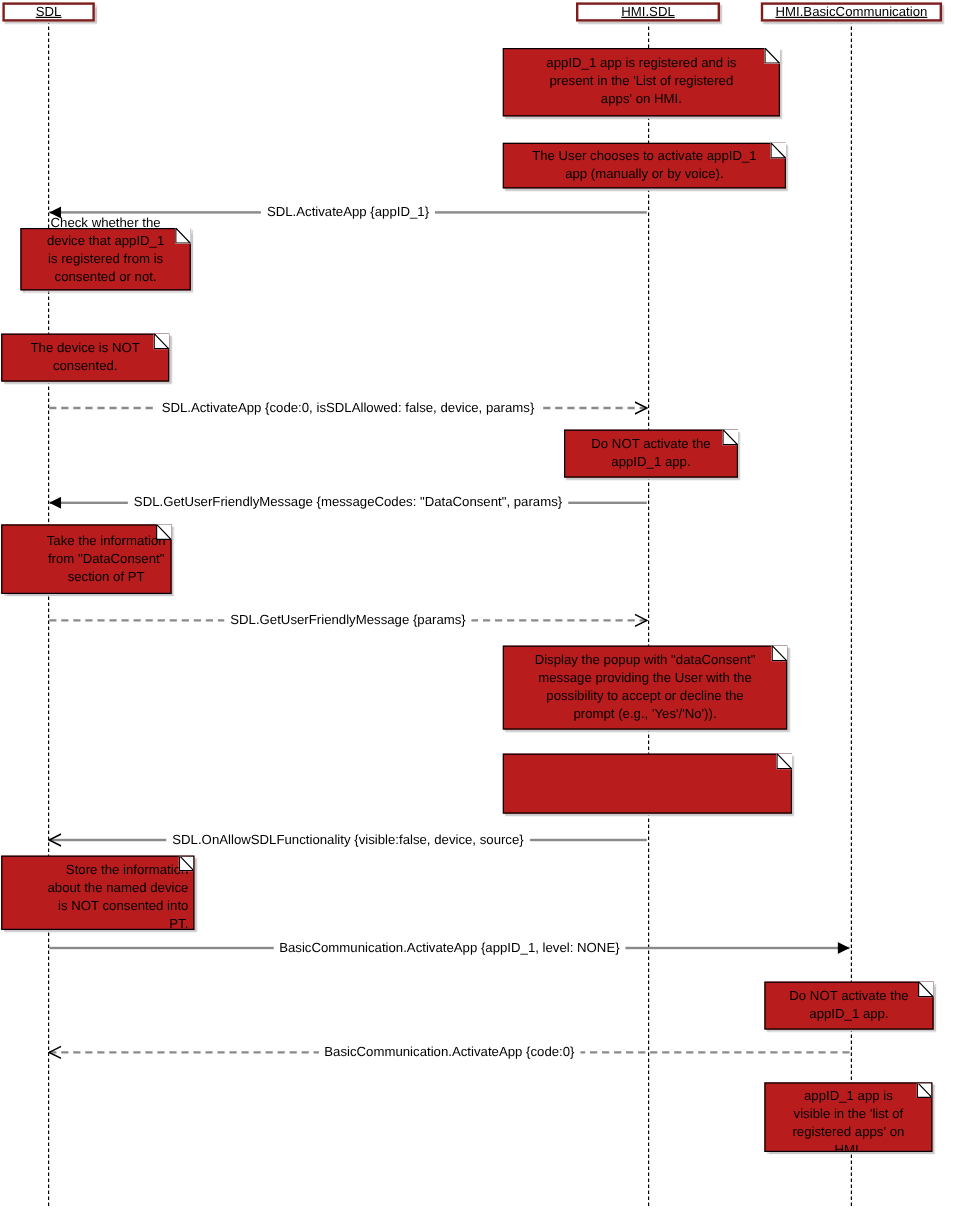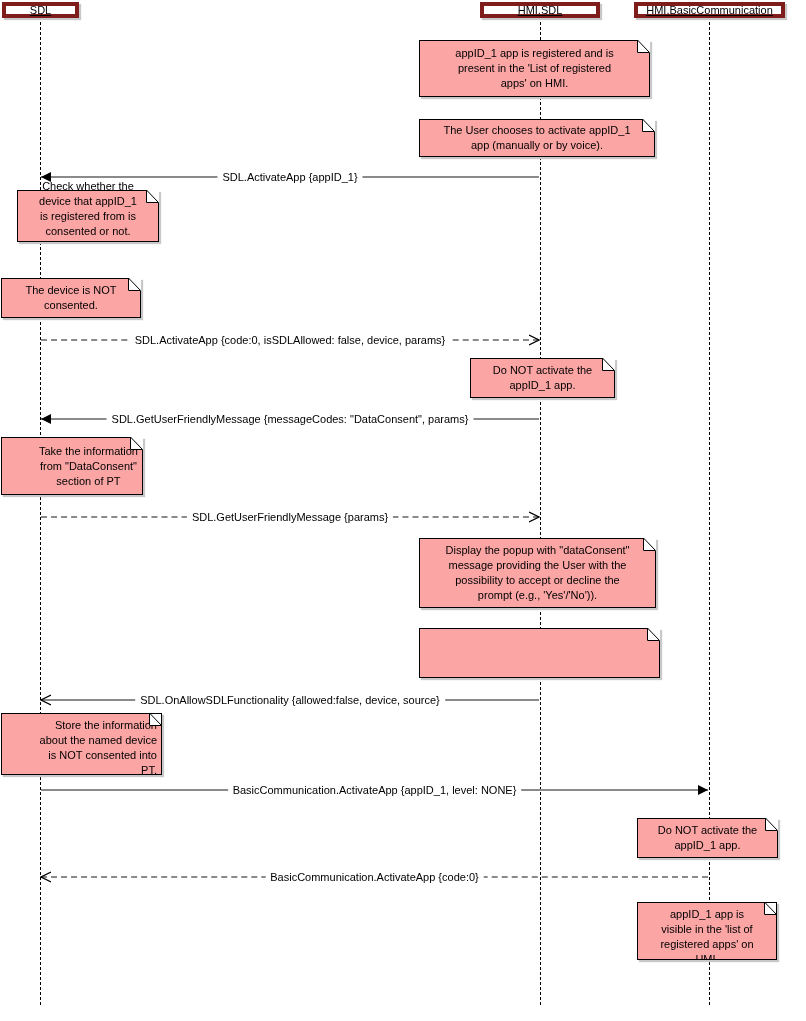--- a/index.html
+++ b/index.html
@@ -10,21 +10,21 @@
     position:relative;
     width:806px; height:1021px;
     background:#ffffff;
     overflow:hidden;
   }
 
   
   .participant {
     position:absolute;
     background:#ffffff;
-    border:4px solid #7f1d1d;
+    border:2px solid #7f1d1d;
     box-shadow:2px 2px 1px #c8c8c8;
     display:flex; align-items:center; justify-content:center;
     font-size:11px;
     z-index:3;
   }
   .participant .pname { text-decoration:underline; white-space:nowrap; }
 
   
   .lifeline {
     position:absolute;
@@ -48,21 +48,21 @@
     font-size:11px;
     white-space:nowrap;
   }
   .head { position:absolute; top:1px; }
   .head.at-left  { left:0; }
   .head.at-right { right:0; }
 
   
   .note {
     position:absolute;
-    background:#fca5a5;
+    background:#b91c1c;
     border:1px solid #000000;
     box-shadow:2px 2px 1px #c8c8c8;
     font-size:11px; line-height:15px;
     text-align:center;
     z-index:2;
   }
   .note .text { white-space:pre-line; }
   .note.centered { display:flex; align-items:center; justify-content:center; padding:2px 4px; }
   .note.clipped { overflow:hidden; padding:4px 4px 0 4px; }
   .fold {
@@ -121,21 +121,21 @@
         <polyline points="0,1 10,6 0,11" fill="none" stroke="#000000" stroke-width="1.3"></polyline>
       </svg>
     <span class="label">SDL.GetUserFriendlyMessage {params}</span>
   </div>
 
   <div class="message solid" style="left:40px; top:693px; width:500px;">
     <span class="line"></span>
     <svg class="head at-left" width="11" height="12" viewBox="0 0 11 12">
         <polyline points="11,1 1,6 11,11" fill="none" stroke="#000000" stroke-width="1.3"></polyline>
       </svg>
-    <span class="label">SDL.OnAllowSDLFunctionality {allowed:false, device, source}</span>
+    <span class="label">SDL.OnAllowSDLFunctionality {visible:false, device, source}</span>
   </div>
 
   <div class="message solid" style="left:40px; top:783px; width:669px;">
     <span class="line"></span>
     <svg class="head at-right" width="11" height="12" viewBox="0 0 11 12">
         <polygon points="0,1 10,6 0,11" fill="#000000"></polygon>
       </svg>
     <span class="label">BasicCommunication.ActivateApp {appID_1, level: NONE}</span>
   </div>
 

